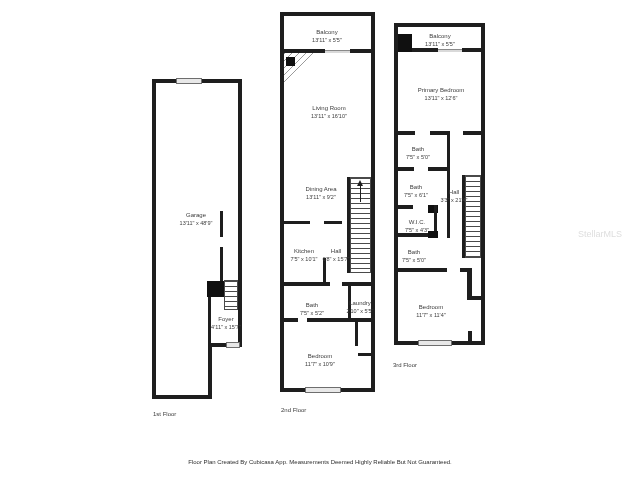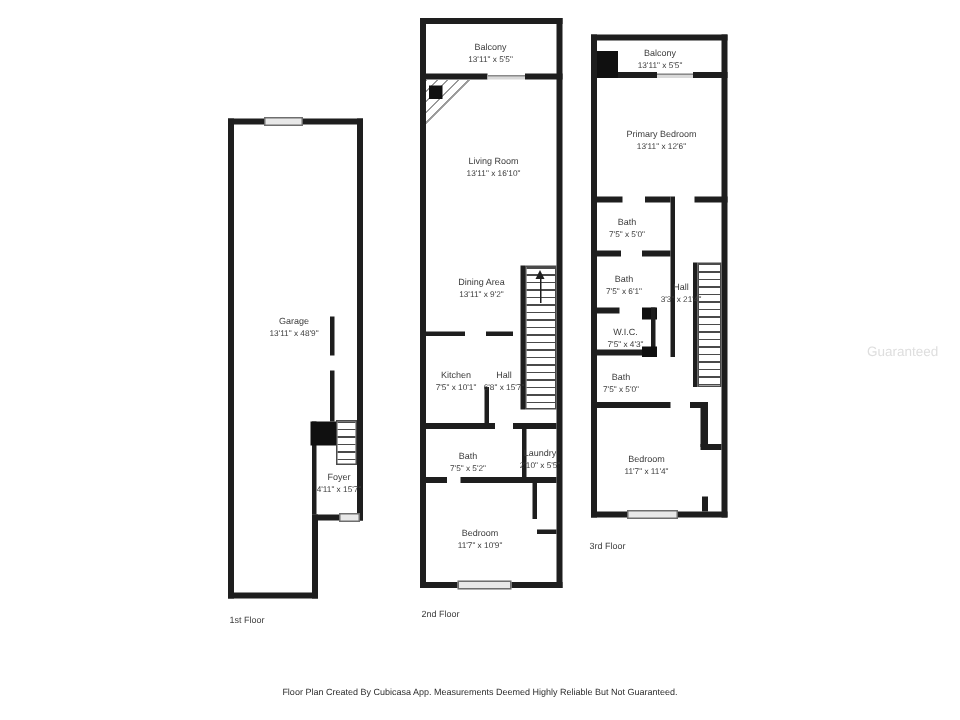--- a/index.html
+++ b/index.html
@@ -195,16 +195,16 @@
       <span class="nm">Bath</span>
       <span class="dm">7'5" x 5'0"</span>
     </div>
     <div class="room" style="left:39px;top:284px;">
       <span class="nm">Bedroom</span>
       <span class="dm">11'7" x 11'4"</span>
     </div>
     <div class="floor-label" style="left:1px;top:342px;">3rd Floor</div>
   </div>
 
-  <div class="watermark">Guaranteed</div>
+  <div class="watermark">StellarMLS</div>
   <div class="footer">Floor Plan Created By Cubicasa App. Measurements Deemed Highly Reliable But Not Guaranteed.</div>
 
 </div>
 
 </body></html>

